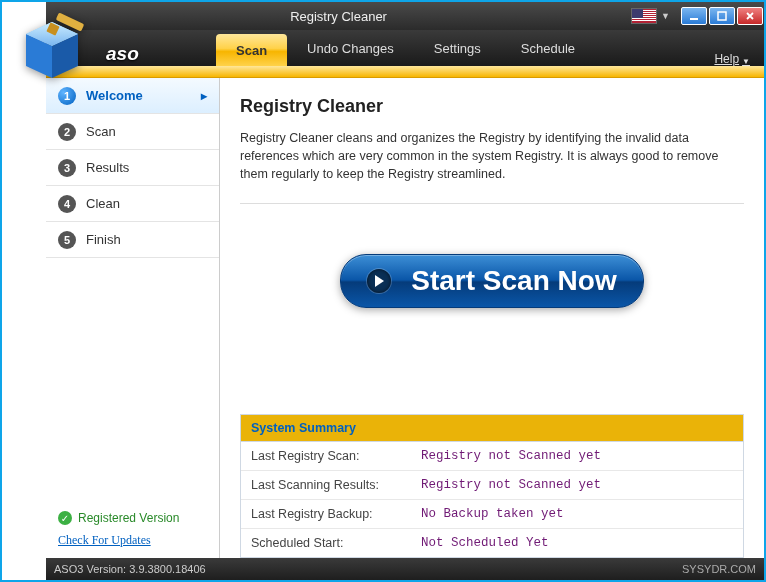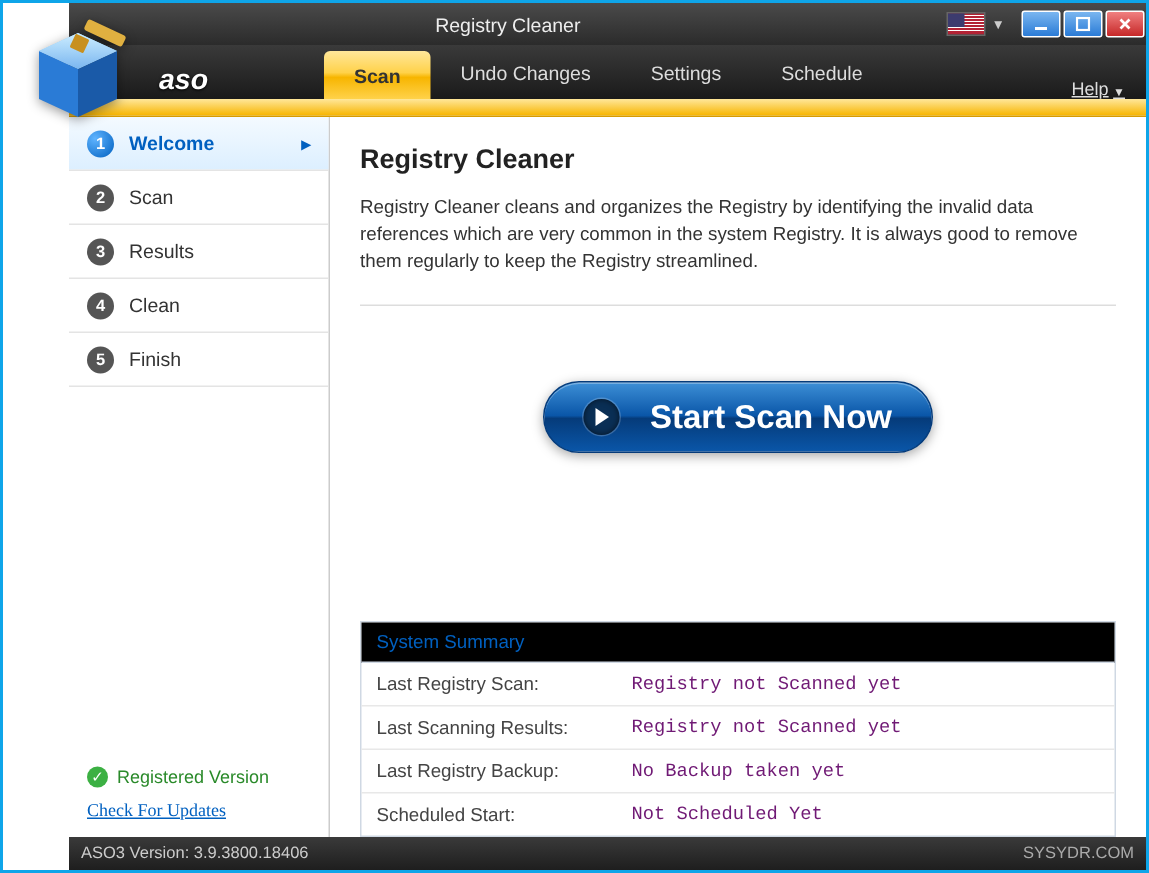--- a/index.html
+++ b/index.html
@@ -49,27 +49,27 @@
 .sidebar-bottom { padding:10px 12px; font-size:12px; }
 .reg-ver { color:#2a8a2a; display:flex; align-items:center; gap:6px; margin-bottom:8px; }
 .reg-ver .chk { width:14px; height:14px; border-radius:50%; background:#3cb043; display:flex; align-items:center; justify-content:center; color:#fff; font-size:10px; }
 .upd { color:#0060c0; text-decoration:underline; cursor:pointer;font-family:Liberation Serif, serif; }
 
 
 .main { flex:1; padding: 18px 20px 0 20px; display:flex; flex-direction:column; min-height:0; overflow:hidden;}
 .main h1 { font-size:18px; font-weight:bold; color:#222; margin-bottom:12px; }
 .main .desc { font-size:12.5px; color:#333; line-height:1.45; border-bottom:1px solid #ddd; padding-bottom:20px; }
 .scan-btn-wrap { flex:1; display:flex; align-items:flex-start; justify-content:center; padding-top:50px; }
-.scan-btn { display:flex; align-items:center; gap:20px; padding: 10px 26px; border-radius: 26px; background: linear-gradient(#3d8fd6 0%, #0a56a8 48%, #053b7a 52%, #0a56a8 100%); color:#fff; font-size:22px; font-weight:bold; border:1px solid #053b7a; box-shadow: 0 2px 8px rgba(0,0,0,.35), inset 0 1px 0 rgba(255,255,255,.3); cursor:pointer; }
+.scan-btn { display:flex; align-items:center; gap:20px; padding: 10px 26px; border-radius: 26px; background: linear-gradient(#3d8fd6 0%, #0a56a8 48%, #053b7a 52%, #0a56a8 100%); color:#fff; font-size:28px; font-weight:bold; border:1px solid #053b7a; box-shadow: 0 2px 8px rgba(0,0,0,.35), inset 0 1px 0 rgba(255,255,255,.3); cursor:pointer; }
 .scan-btn .play { width:24px; height:24px; border-radius:50%; background:#0a2f55; display:flex; align-items:center; justify-content:center; box-shadow: inset 0 0 4px rgba(0,0,0,.6), 0 0 0 1px rgba(255,255,255,.2);}
 .scan-btn .play svg { width:10px; height:12px; }
 
 
 .summary { border:1px solid #cfd8e3; margin-bottom:0; font-size:12.5px; }
-.summary-h { background:#000000; color:#0060c0; font-weight:normal; padding:6px 10px; border-bottom:1px solid #cfd8e3; }
+.summary-h { background:#eab308; color:#0060c0; font-weight:bold; padding:6px 10px; border-bottom:1px solid #cfd8e3; }
 .summary-row { display:flex; padding:7px 10px; border-bottom:1px solid #e8e8e8; }
 .summary-row:last-child { border-bottom:none; }
 .summary-row .k { width:170px; color:#444; }
 .summary-row .v { color:#701a75;font-family:Liberation Mono, monospace; }
 
 
 .statusbar { height:22px; background: linear-gradient(#3a3a3a,#1e1e1e); color:#ccc; font-size:11px; display:flex; align-items:center; padding:0 8px; justify-content:space-between;}
 .statusbar .wm { color:#aaa; font-size:11px; }
 </style>
 </head>

